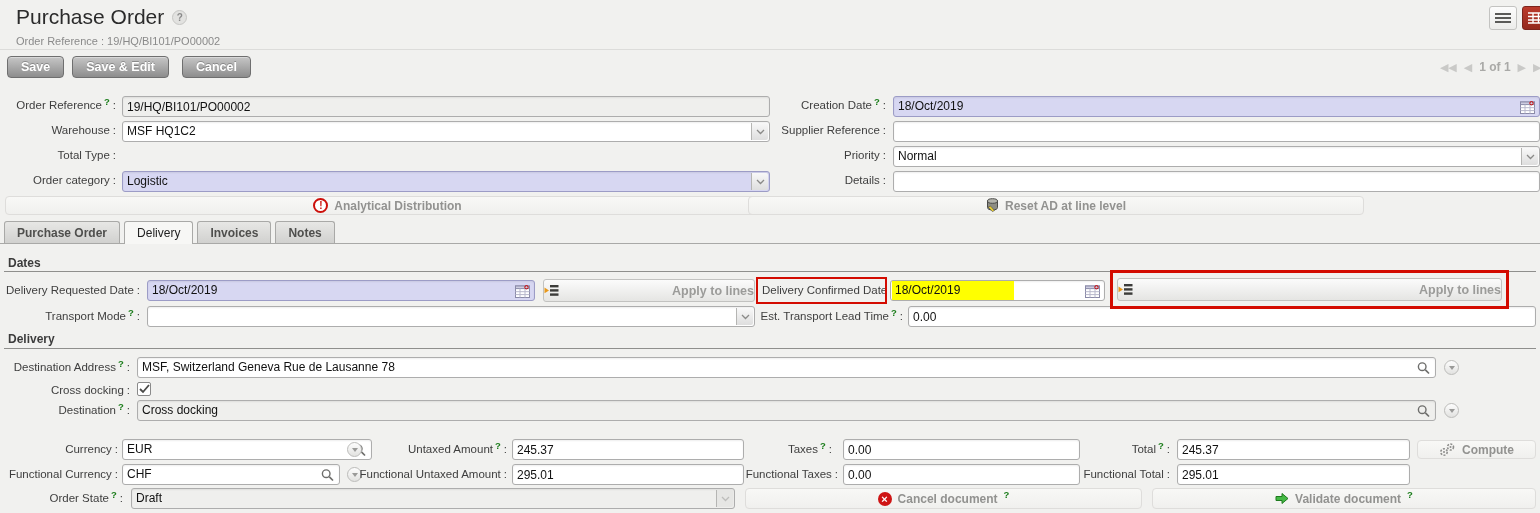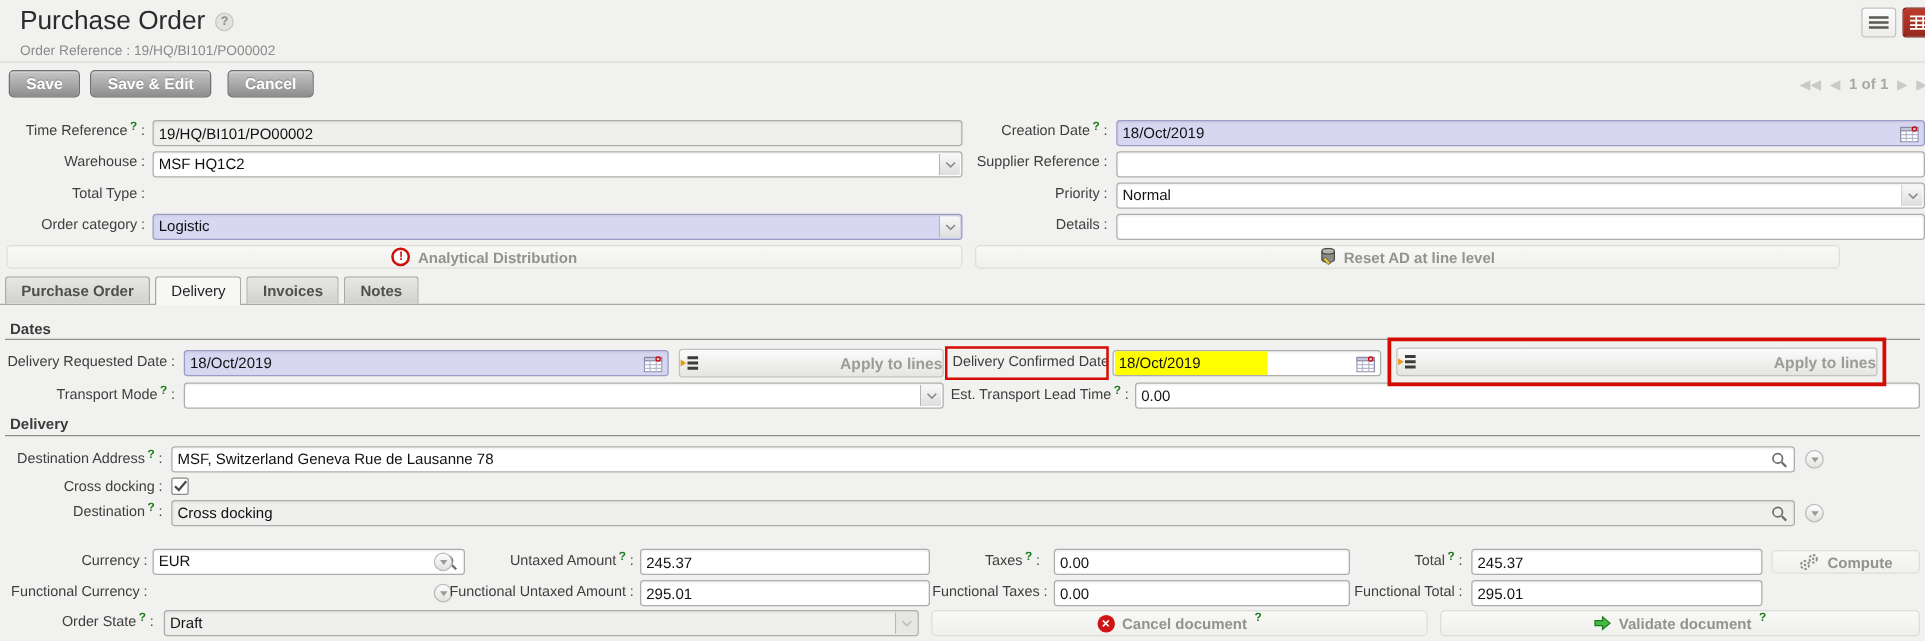--- a/index.html
+++ b/index.html
@@ -111,21 +111,21 @@
   </div>
   <div class="pager">
     <span>◀◀</span>
     <span>◀</span>
     <span class="cnt">1 of 1</span>
     <span>▶</span>
     <span>▶▶</span>
   </div>
 
   <div class="lbl" style="left:0;top:99px;width:116px;">
-    <span>Time Reference</span><span class="help">?</span><span class="colon">:</span>
+    <span>Order Reference</span><span class="help">?</span><span class="colon">:</span>
   </div>
   <input class="inp ro" style="left: 122px; top: 96px; width: 648px;" readonly="" value="19/HQ/BI101/PO00002">
 
   <div class="lbl" style="left:0;top:124px;width:116px;">
     <span>Warehouse</span><span class="colon">:</span>
   </div>
   <div class="inp" style="left:122px;top:121px;width:648px;">
     <span>MSF HQ1C2</span>
     <span class="chev">
       <svg width="9" height="6">
@@ -184,21 +184,21 @@
 
   <div class="lbl" style="left:690px;top:174px;width:196px;">
     <span>Details</span><span class="colon">:</span>
   </div>
   <input class="inp" style="left: 893px; top: 171px; width: 647px;" value="">
 
   <button class="bar" style="left:5px;top:196px;width:765px;">
     <span class="ic-alert">!</span>
     <span>Analytical Distribution</span>
   </button>
-  <button class="bar" style="left:780px;top:196px;width:692px;">
+  <button class="bar" style="left:748px;top:196px;width:616px;">
     <svg width="13" height="15" viewBox="0 0 13 15">
       <path d="M1.5 3 V9.5 a5 2.4 0 0 0 10 0 V3" fill="#8d8d85" stroke="#4a4a48"></path>
       <ellipse cx="6.5" cy="3" rx="5" ry="2.3" fill="#b5b5ad" stroke="#4a4a48"></ellipse>
       <path d="M2 9 l4.4 4.6 2.2-1.1 -4-4.4 z" fill="#e5cb35" stroke="#4a4a48" stroke-width="0.6"></path>
     </svg>
     <span>Reset AD at line level</span>
   </button>
 
   <div class="tabline"></div>
   <div class="tabs">
@@ -356,20 +356,29 @@
       <circle cx="11.5" cy="5" r="1" fill="#8d8d8b"></circle>
       <circle cx="5" cy="10" r="3.2" fill="none" stroke="#8d8d8b" stroke-width="1.6" stroke-dasharray="2 1.4"></circle>
       <circle cx="5" cy="10" r="1" fill="#8d8d8b"></circle>
     </svg>
     <span>Compute</span>
   </button>
 
   <div class="lbl" style="left:0;top:468px;width:118px;">
     <span>Functional Currency</span><span class="colon">:</span>
   </div>
+  <div class="inp" style="left:122px;top:464px;width:218px;">
+    <span>CHF</span>
+    <span class="magwrap">
+      <svg width="13" height="13" viewBox="0 0 13 13">
+        <circle cx="5.2" cy="5.2" r="3.8" fill="none" stroke="#6e6e6c" stroke-width="1.4"></circle>
+        <line x1="8.4" y1="8.4" x2="12" y2="12" stroke="#6e6e6c" stroke-width="1.7"></line>
+      </svg>
+    </span>
+  </div>
   <div class="rnd" style="left:347px;top:467px;">
     <span class="tri"></span>
   </div>
   <div class="lbl" style="left:340px;top:468px;width:167px;">
     <span>Functional Untaxed Amount</span><span class="colon">:</span>
   </div>
   <input class="inp" style="left: 512px; top: 464px; width: 232px;" readonly="" value="295.01">
   <div class="lbl" style="left:690px;top:468px;width:148px;">
     <span>Functional Taxes</span><span class="colon">:</span>
   </div>

